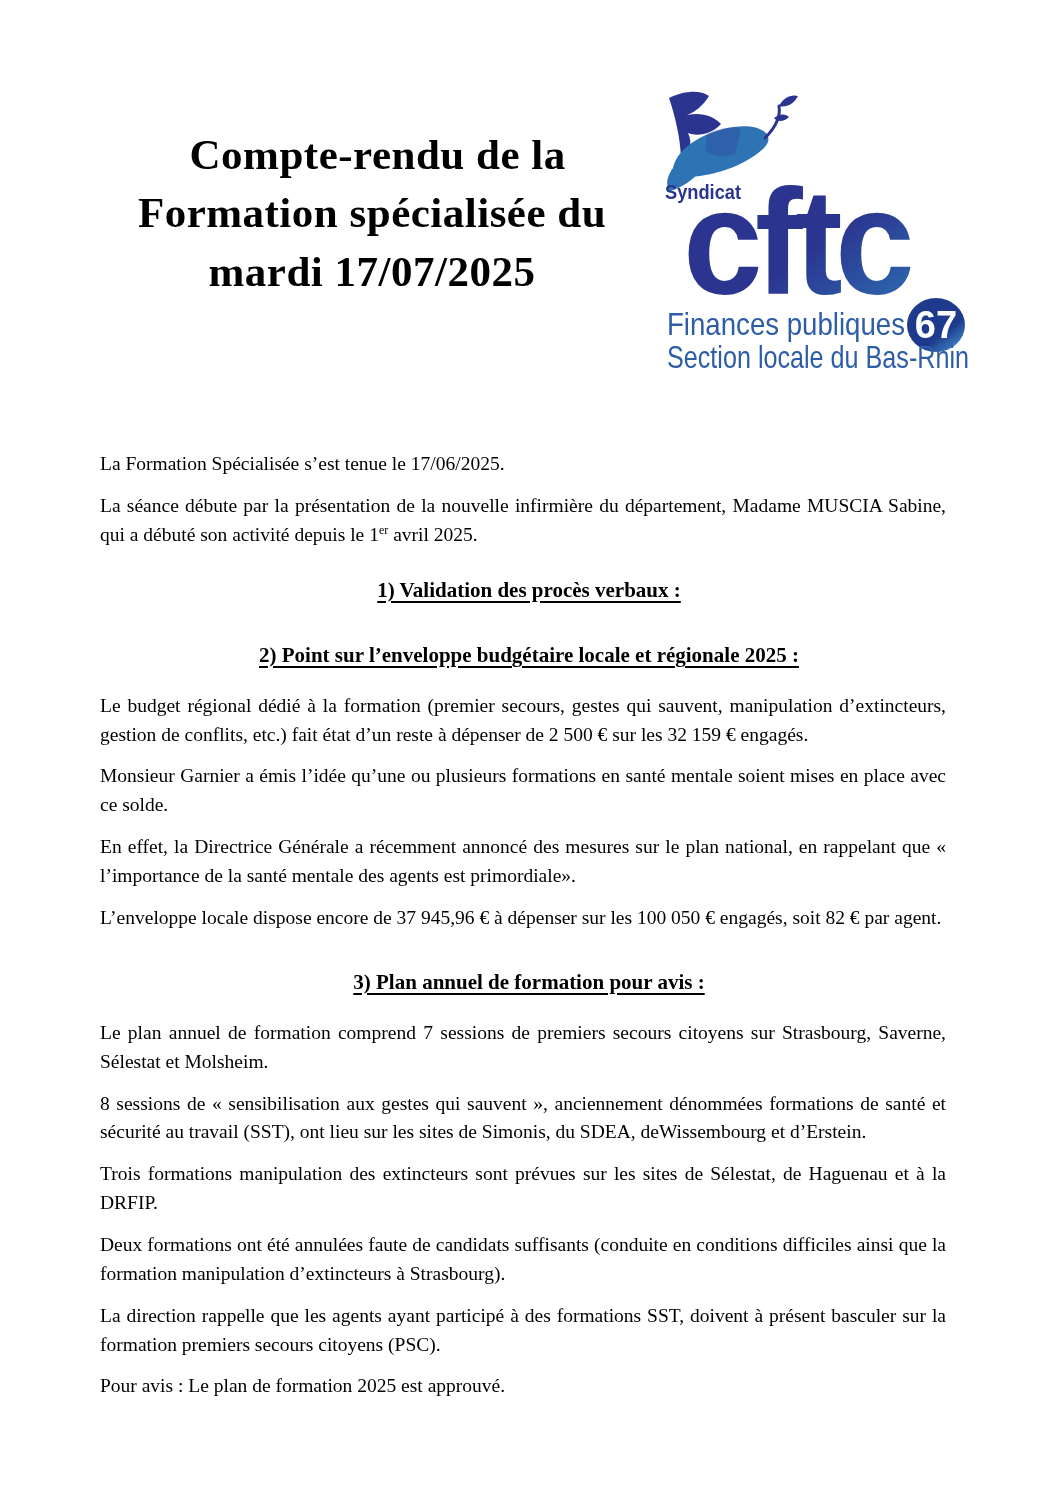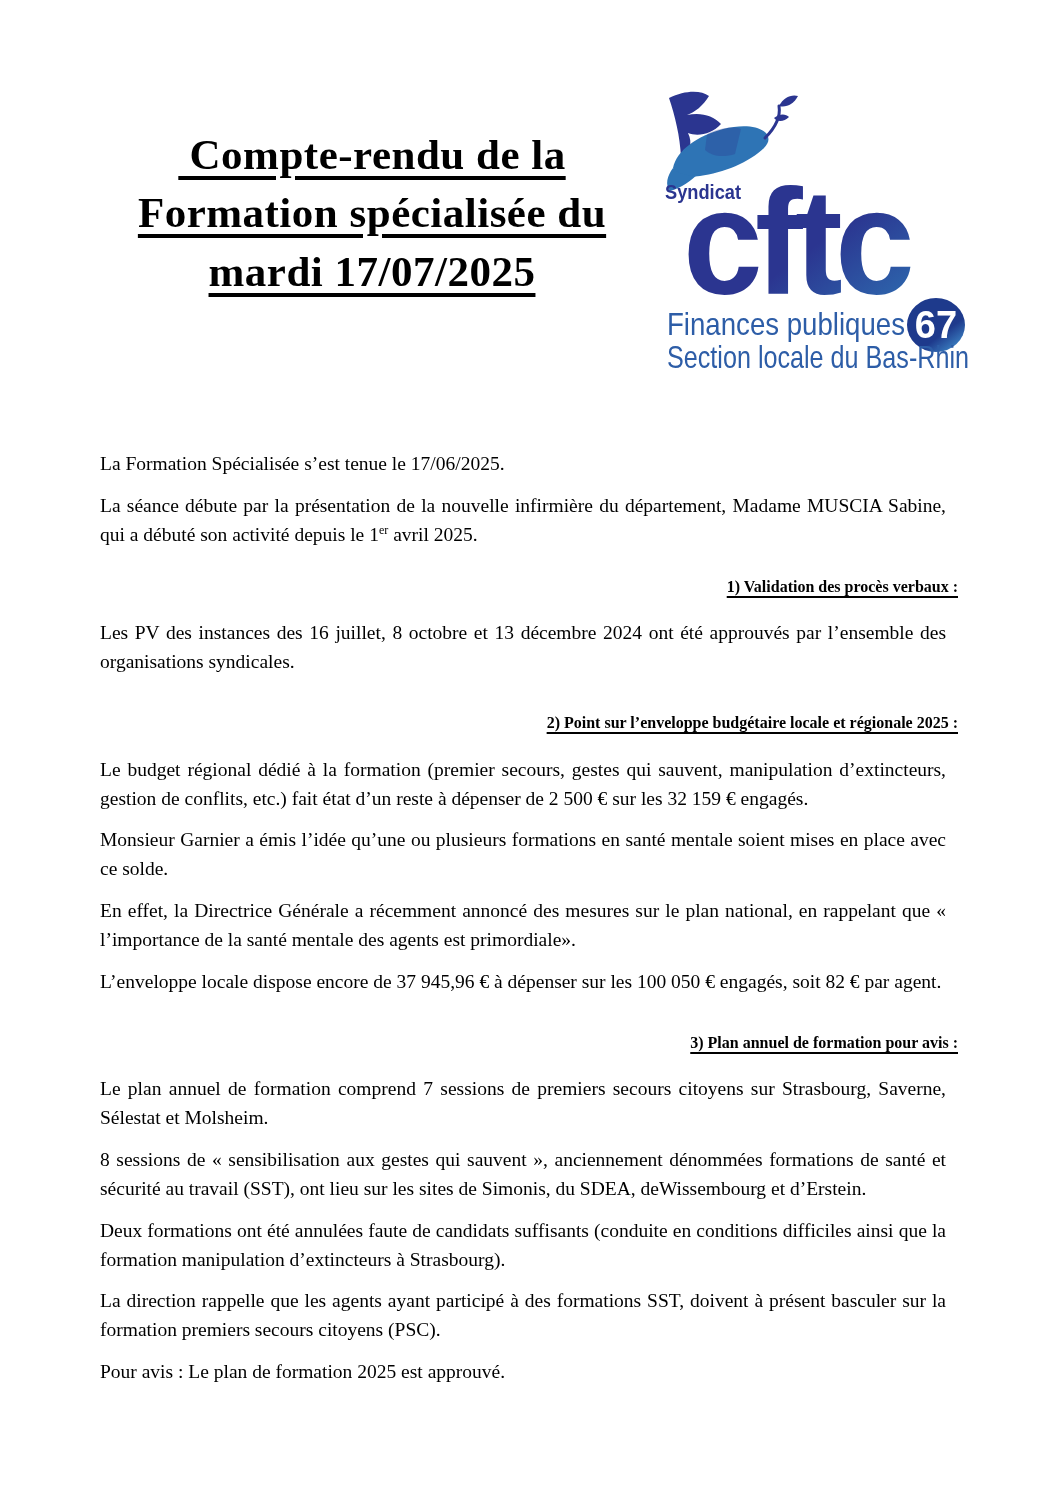--- a/index.html
+++ b/index.html
@@ -16,21 +16,20 @@
   
   .title {
     position: absolute;
     left: 96px; top: 126px; width: 552px;
     text-align: center;
     font-size: 43px; font-weight: bold;
     line-height: 1.36;
     letter-spacing: 0.5px;
   }
   .title .tline {
-    text-decoration: underline;
     text-decoration-thickness: 4px;
     text-underline-offset: 7px;
     white-space: pre;
   }
 
   
   .logo { position: absolute; left: 655px; top: 88px; width: 320px; height: 290px; }
   .logo svg { display: block; width: 320px; height: 290px; }
   .logo text { font-family: "Liberation Sans", sans-serif; }
 
@@ -39,23 +38,23 @@
     position: absolute;
     left: 100px; top: 450px; width: 858px;
     font-size: 19.5px;
     line-height: 1.48;
     text-align: justify;
   }
   .content p { margin: 0 12px 13px 0; }
   .content p.last-intro { margin-bottom: 13px; }
   sup.ord { font-size: 0.62em; vertical-align: super; line-height: 0; }
   h2.sec {
-    font-size: 16px; font-weight: bold;
+    font-size: 21px; font-weight: bold;
     margin: 34px 0 21px 0;
-    text-align: right;
+    text-align: center;
     text-decoration: underline;
     text-decoration-thickness: 2px;
     text-underline-offset: 4px;
   }
   h2.sec:first-of-type { margin-top: 25px; }
 </style>
 </head>
 <body>
 
 <div class="page">
@@ -106,29 +105,29 @@
     </svg>
   </div>
 
   <div class="content">
 
     <p>La Formation Spécialisée s’est tenue le 17/06/2025.</p>
 
     <p class="last-intro"><span>La séance débute par la présentation de la nouvelle infirmière du département, Madame MUSCIA Sabine, qui a débuté son activité depuis le 1</span><sup class="ord">er</sup><span> avril 2025.</span></p>
 
     <h2 class="sec">1) Validation des procès verbaux :</h2>
-    <p>Les PV des instances des 16 juillet, 8 octobre et 13 décembre 2024 ont été approuvés par l’ensemble des organisations syndicales.</p>
 
     <h2 class="sec">2) Point sur l’enveloppe budgétaire locale et régionale 2025 :</h2>
     <p>Le budget régional dédié à la formation (premier secours, gestes qui sauvent, manipulation d’extincteurs, gestion de conflits, etc.) fait état d’un reste à dépenser de 2 500 € sur les 32 159 € engagés.</p>
     <p>Monsieur Garnier a émis l’idée qu’une ou plusieurs formations en santé mentale soient mises en place avec ce solde.</p>
     <p>En effet, la Directrice Générale a récemment annoncé des mesures sur le plan national, en rappelant que « l’importance de la santé mentale des agents est primordiale».</p>
     <p>L’enveloppe locale dispose encore de 37 945,96 € à dépenser sur les 100 050 € engagés, soit 82 € par agent.</p>
 
     <h2 class="sec">3) Plan annuel de formation pour avis :</h2>
     <p>Le plan annuel de formation comprend 7 sessions de premiers secours citoyens sur Strasbourg, Saverne, Sélestat et Molsheim.</p>
     <p>8 sessions de « sensibilisation aux gestes qui sauvent », anciennement dénommées formations de santé et sécurité au travail (SST), ont lieu sur les sites de Simonis, du SDEA, deWissembourg et d’Erstein.</p>
+    <p>Trois formations manipulation des extincteurs sont prévues sur les sites de Sélestat, de Haguenau et à la DRFIP.</p>
     <p>Deux formations ont été annulées faute de candidats suffisants (conduite en conditions difficiles ainsi que la formation manipulation d’extincteurs à Strasbourg).</p>
     <p>La direction rappelle que les agents ayant participé à des formations SST, doivent à présent basculer sur la formation premiers secours citoyens (PSC).</p>
     <p>Pour avis : Le plan de formation 2025 est approuvé.</p>
 
   </div>
 </div>
 
 </body></html>

